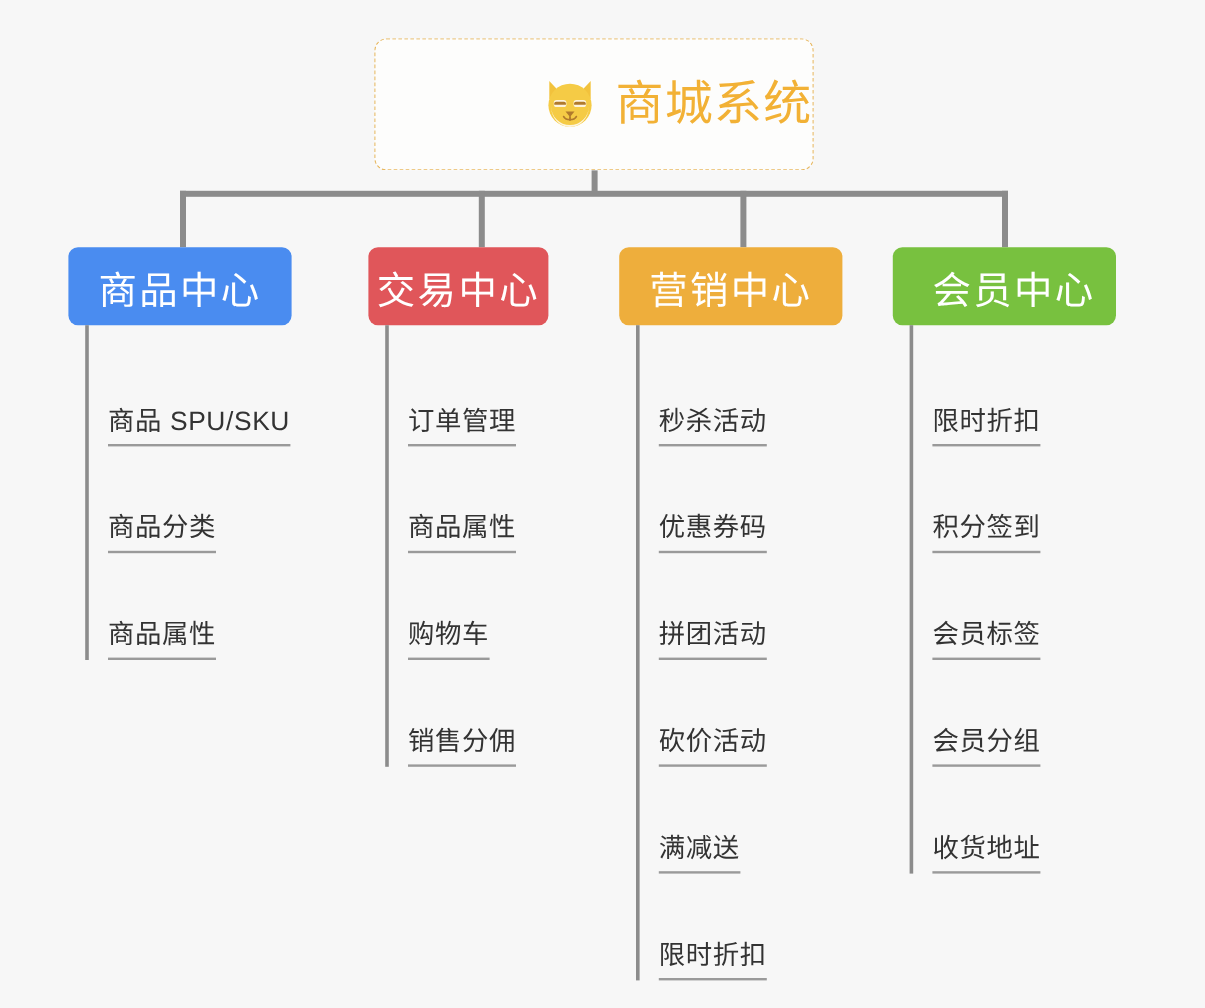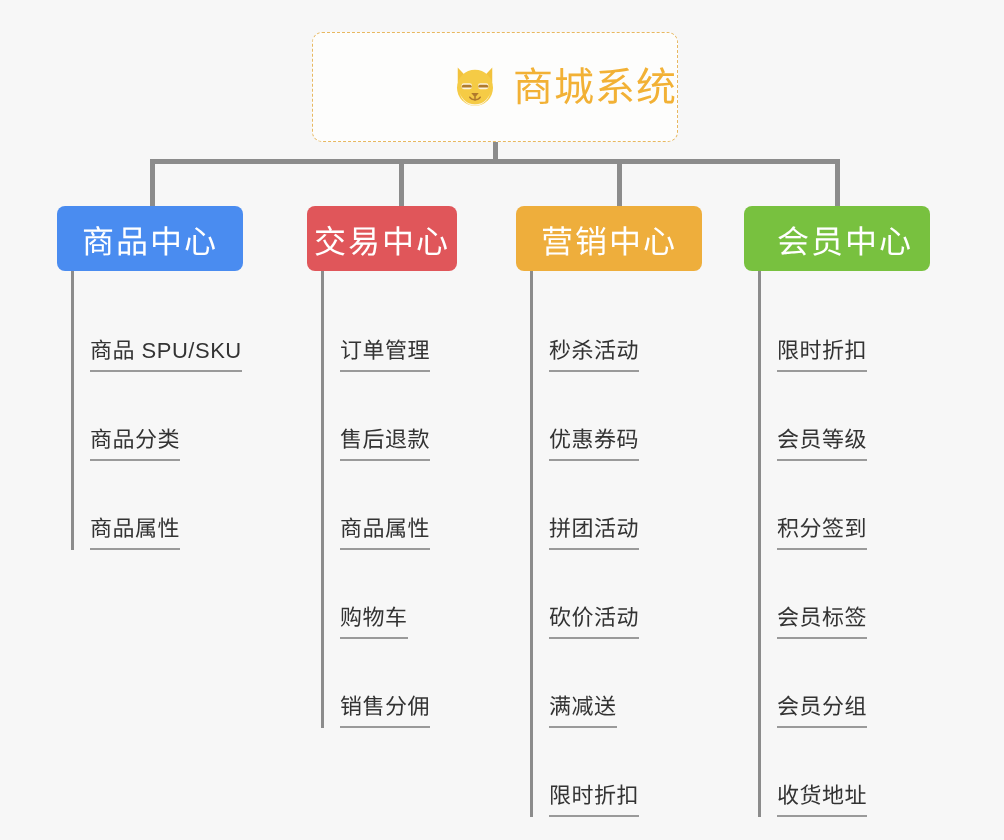--- a/index.html
+++ b/index.html
@@ -183,23 +183,20 @@
     </ul>
   </div>
 
   <div class="branch b2">
     <div class="branch-header">交易中心</div>
     <ul class="leaf-list">
       <li class="leaf">
           <span class="leaf-label">订单管理</span>
         </li>
       <li class="leaf">
-          <span class="leaf-label">售后退款</span>
-        </li>
-      <li class="leaf">
           <span class="leaf-label">商品属性</span>
         </li>
       <li class="leaf">
           <span class="leaf-label">购物车</span>
         </li>
       <li class="leaf">
           <span class="leaf-label">销售分佣</span>
         </li>
     </ul>
   </div>
@@ -228,23 +225,20 @@
     </ul>
   </div>
 
   <div class="branch b4">
     <div class="branch-header">会员中心</div>
     <ul class="leaf-list">
       <li class="leaf">
           <span class="leaf-label">限时折扣</span>
         </li>
       <li class="leaf">
-          <span class="leaf-label">会员等级</span>
-        </li>
-      <li class="leaf">
           <span class="leaf-label">积分签到</span>
         </li>
       <li class="leaf">
           <span class="leaf-label">会员标签</span>
         </li>
       <li class="leaf">
           <span class="leaf-label">会员分组</span>
         </li>
       <li class="leaf">
           <span class="leaf-label">收货地址</span>

